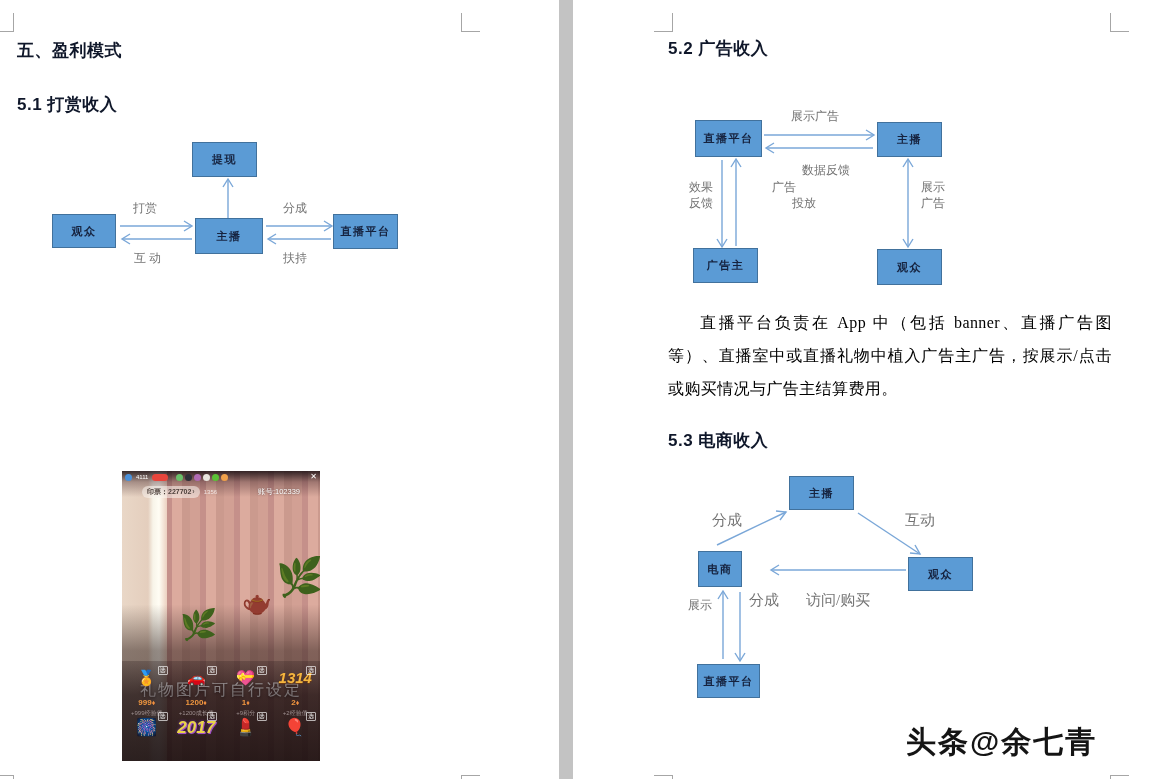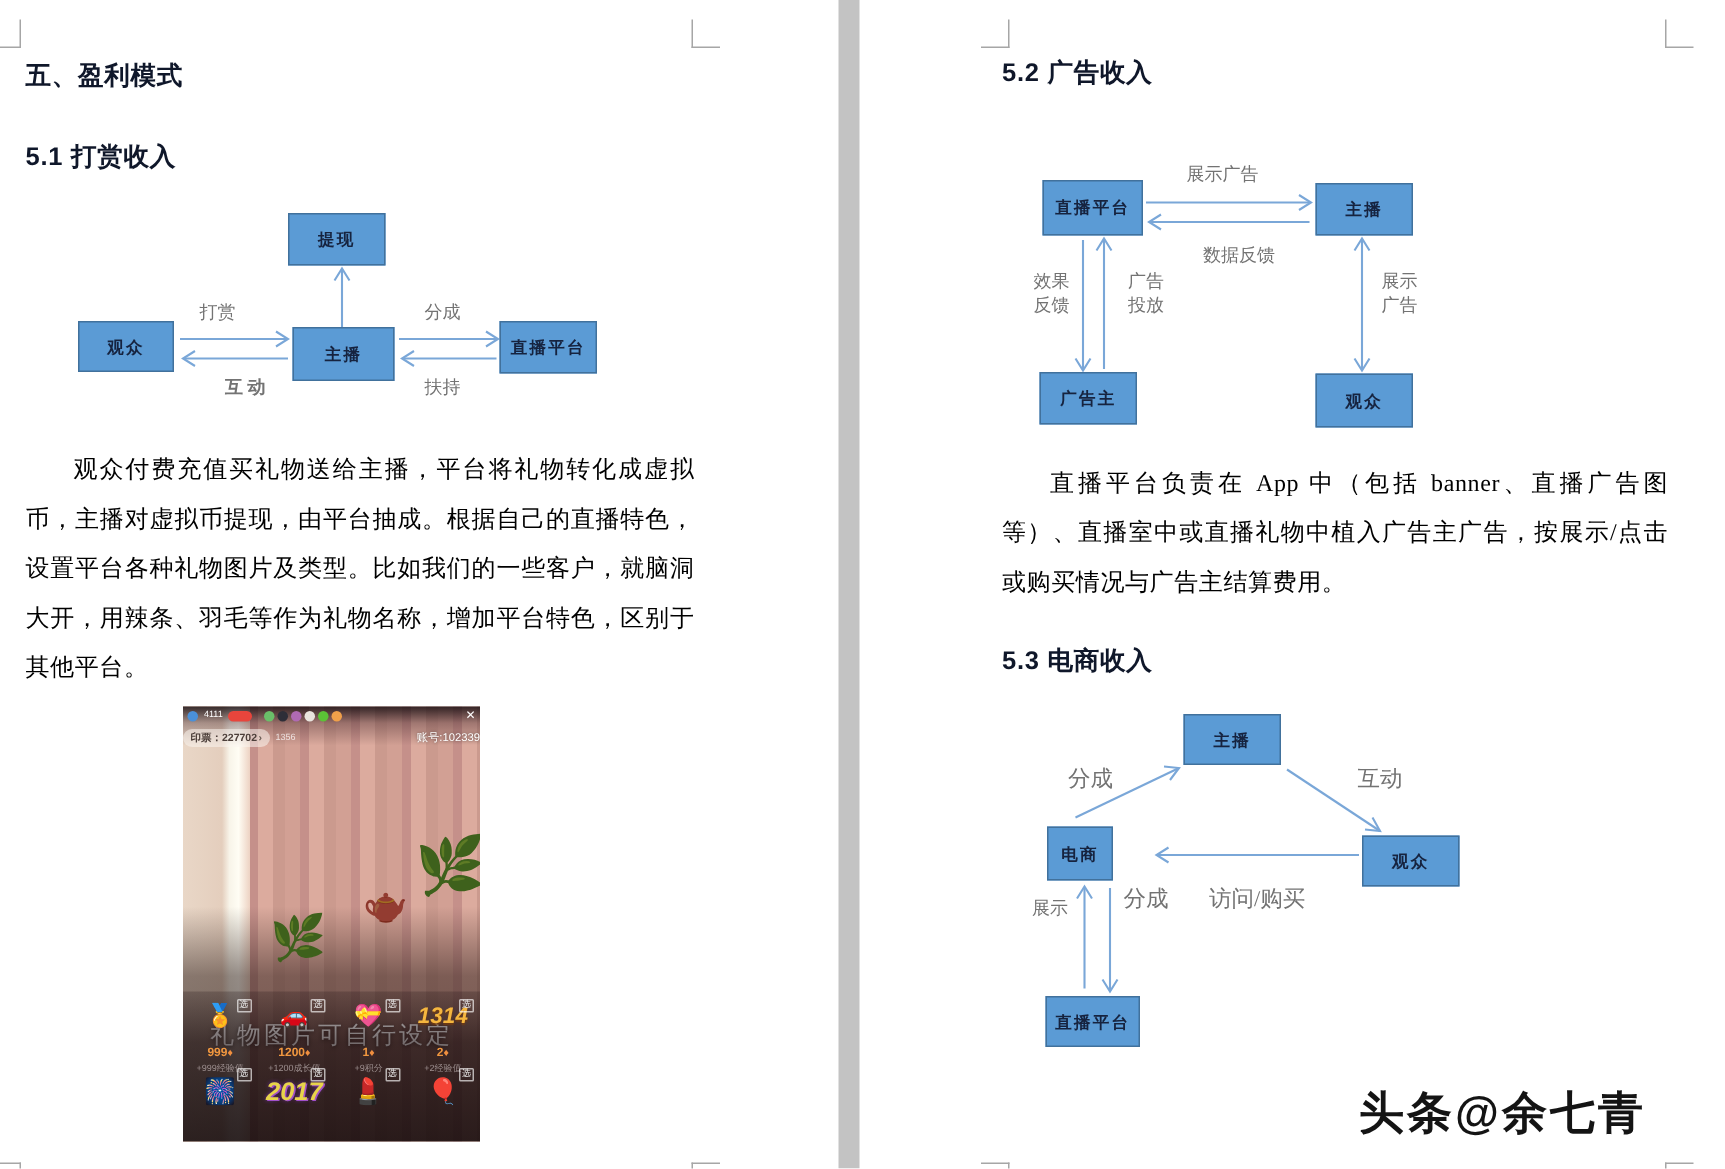--- a/index.html
+++ b/index.html
@@ -62,21 +62,21 @@
   .stream-top {
     position:absolute; top:0; left:0; right:0; height:12px;
     display:flex; align-items:center; gap:2px; padding:1px 3px; box-sizing:border-box;
   }
   .circ { width:7px; height:7px; border-radius:50%; flex:0 0 auto; }
   .viewers { color:#fff; font-size:6px; margin:0 2px; }
   .redpill { width:16px; height:7px; border-radius:4px; background:#e8453c; }
   .xclose { margin-left:auto; color:#fff; font-size:8px; line-height:8px; }
   .stream-row2 {
     position:absolute; top:13px; left:0; right:0; height:15px;
-    display:flex; align-items:center; padding:0 0; box-sizing:border-box;
+    display:flex; align-items:center; padding:0 20px; box-sizing:border-box;
   }
   .ticketpill {
     background:rgba(250,244,238,.55); color:#4c3f3a; font-size:7px; font-weight:bold;
     border-radius:7px; padding:1px 5px; white-space:nowrap;
   }
   .chev { color:#6b5d56; font-size:7px; margin-left:1px; }
   .onlinecount { color:rgba(255,255,255,.75); font-size:6px; margin-left:4px; }
   .account { margin-left:auto; color:#fff; font-size:7.5px; text-shadow:0 0 2px rgba(0,0,0,.5); }
   .stream-caption {
     position:absolute; top:165px; left:0; width:100%; text-align:center;
@@ -154,24 +154,23 @@
     </g>
   </svg>
 
   <div class="dbox" style="left:192px;top:142px;width:65px;height:35px;">提现</div>
   <div class="dbox" style="left:52px;top:214px;width:64px;height:34px;">观众</div>
   <div class="dbox" style="left:195px;top:218px;width:68px;height:36px;">主播</div>
   <div class="dbox" style="left:333px;top:214px;width:65px;height:35px;">直播平台</div>
 
   <div class="dlabel" style="left:133px;top:200px;">打赏</div>
   <div class="dlabel" style="left:283px;top:200px;">分成</div>
-  <div class="dlabel" style="left:150px;top:250px;font-weight:bold;">互 动</div>
+  <div class="dlabel" style="left:134px;top:250px;">互 动</div>
   <div class="dlabel" style="left:283px;top:250px;">扶持</div>
 
-  <div class="para" style="left:17px;top:297px;width:446px;">观众付费充值买礼物送给主播，平台将礼物转化成虚拟币，主播对虚拟币提现，由平台抽成。根据自己的直播特色，设置平台各种礼物图片及类型。比如我们的一些客户，就脑洞大开，用辣条、羽毛等作为礼物名称，增加平台特色，区别于其他平台。</div>
 
   <div class="stream">
     <span class="plant p1">🌿</span>
     <span class="plant p2">🌿</span>
     <span class="plant p3">🫖</span>
 
     <div class="stream-top">
       <span class="circ" style="background:#4a90d9;"></span>
       <span class="viewers">4111</span>
       <span class="redpill"></span>
@@ -285,21 +284,21 @@
   <div class="dbox" style="left:877px;top:249px;width:65px;height:36px;">观众</div>
 
   <div class="dlabel" style="left:791px;top:108px;">展示广告</div>
   <div class="dlabel" style="left:802px;top:162px;">数据反馈</div>
   <div class="dlabel two" style="left:689px;top:179px;">
     <span style="display:block;">效果</span>
     <span style="display:block;">反馈</span>
   </div>
   <div class="dlabel two" style="left:752px;top:179px;">
     <span style="display:block;">广告</span>
-    <span style="display:block;">投放</span>
+    <span style="display:block;margin-left:40px;">投放</span>
   </div>
   <div class="dlabel two" style="left:921px;top:179px;">
     <span style="display:block;">展示</span>
     <span style="display:block;">广告</span>
   </div>
 
   <div class="para" style="left:668px;top:306px;width:444px;">直播平台负责在 App 中（包括 banner、直播广告图等）、直播室中或直播礼物中植入广告主广告，按展示/点击或购买情况与广告主结算费用。</div>
 
   <div class="heading" style="left:668px;top:431px;">5.3 电商收入</div>
 

